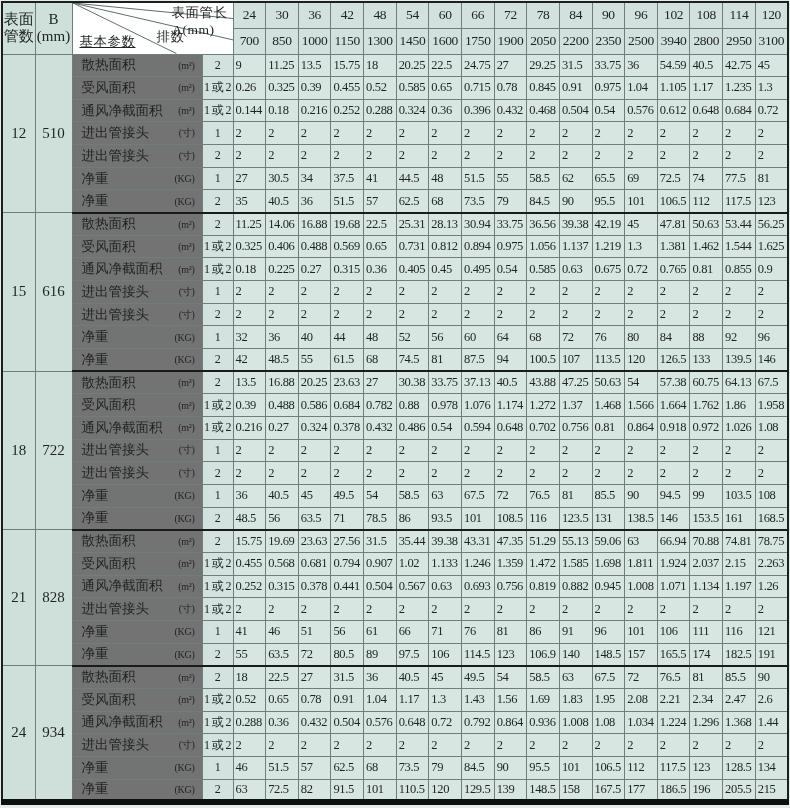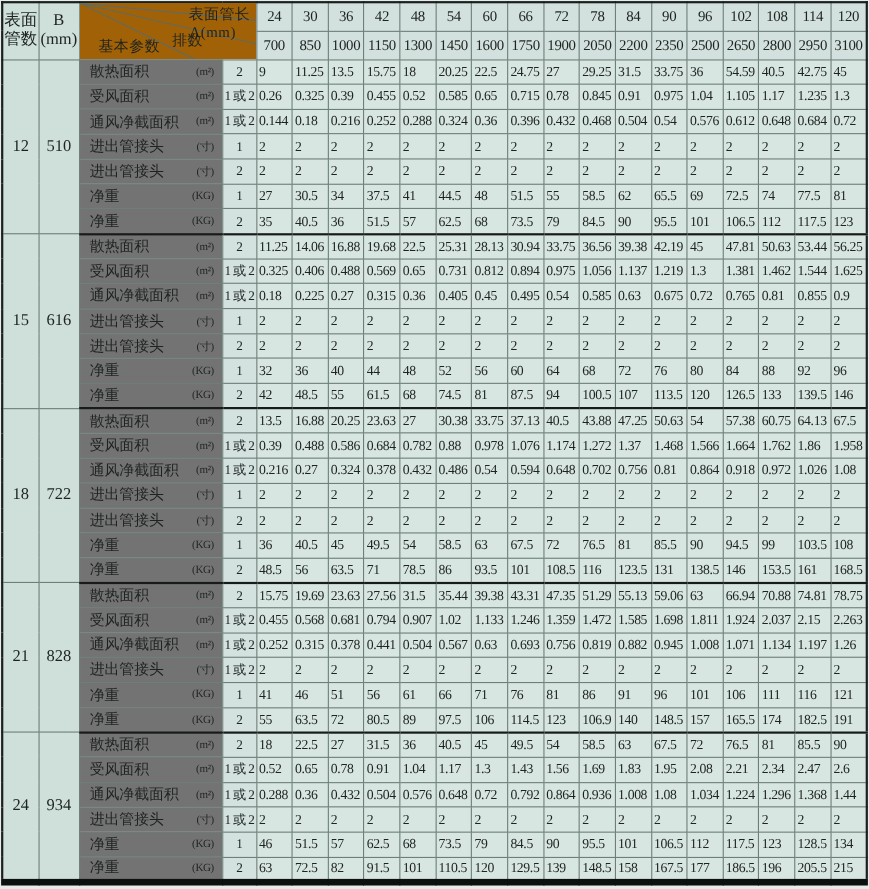--- a/index.html
+++ b/index.html
@@ -47,26 +47,26 @@
   td.rank{
     text-align:center;font-size:12px;letter-spacing:-0.6px;
     background:#d3e2de;
   }
   td.val{
     text-align:left;font-size:12.5px;letter-spacing:-0.35px;
     padding-left:2px;background:#d8e6e2;
   }
   tr.group-end td{border-bottom:2.4px solid #171c1a;}
   
-  th.diag{position:relative;background:#a16207;padding:0;}
+  th.diag{position:relative;background:#ffffff;padding:0;}
   th.diag svg{position:absolute;left:0;top:0;width:100%;height:100%;}
   th.diag .dlab{position:absolute;font-size:13.5px;letter-spacing:0.5px;}
   .dlab.top-len{top:1px;right:5px;}
   .dlab.a-mm{top:19px;right:18px;font-size:13px;}
-  .dlab.param{left:17px;bottom:3px;}
+  .dlab.param{left:7px;bottom:3px;text-decoration:underline;}
   .dlab.rank-lab{left:84px;bottom:8px;}
 </style>
 </head>
 <body>
 
 <div class="page">
   <table>
     <colgroup>
       <col class="c-tubes">
         <col class="c-b">
@@ -116,21 +116,21 @@
           <td class="num-h">1150</td>
           <td class="num-h">1300</td>
           <td class="num-h">1450</td>
           <td class="num-h">1600</td>
           <td class="num-h">1750</td>
           <td class="num-h">1900</td>
           <td class="num-h">2050</td>
           <td class="num-h">2200</td>
           <td class="num-h">2350</td>
           <td class="num-h">2500</td>
-          <td class="num-h">2650</td>
+          <td class="num-h">3940</td>
           <td class="num-h">2800</td>
           <td class="num-h">2950</td>
           <td class="num-h">3100</td>
         </tr>
     </thead>
     <tbody id="tbody">
         <tr>
           <td class="tubes" rowspan="7">12</td>
           <td class="bmm" rowspan="7">510</td>
           <td class="lbl">

